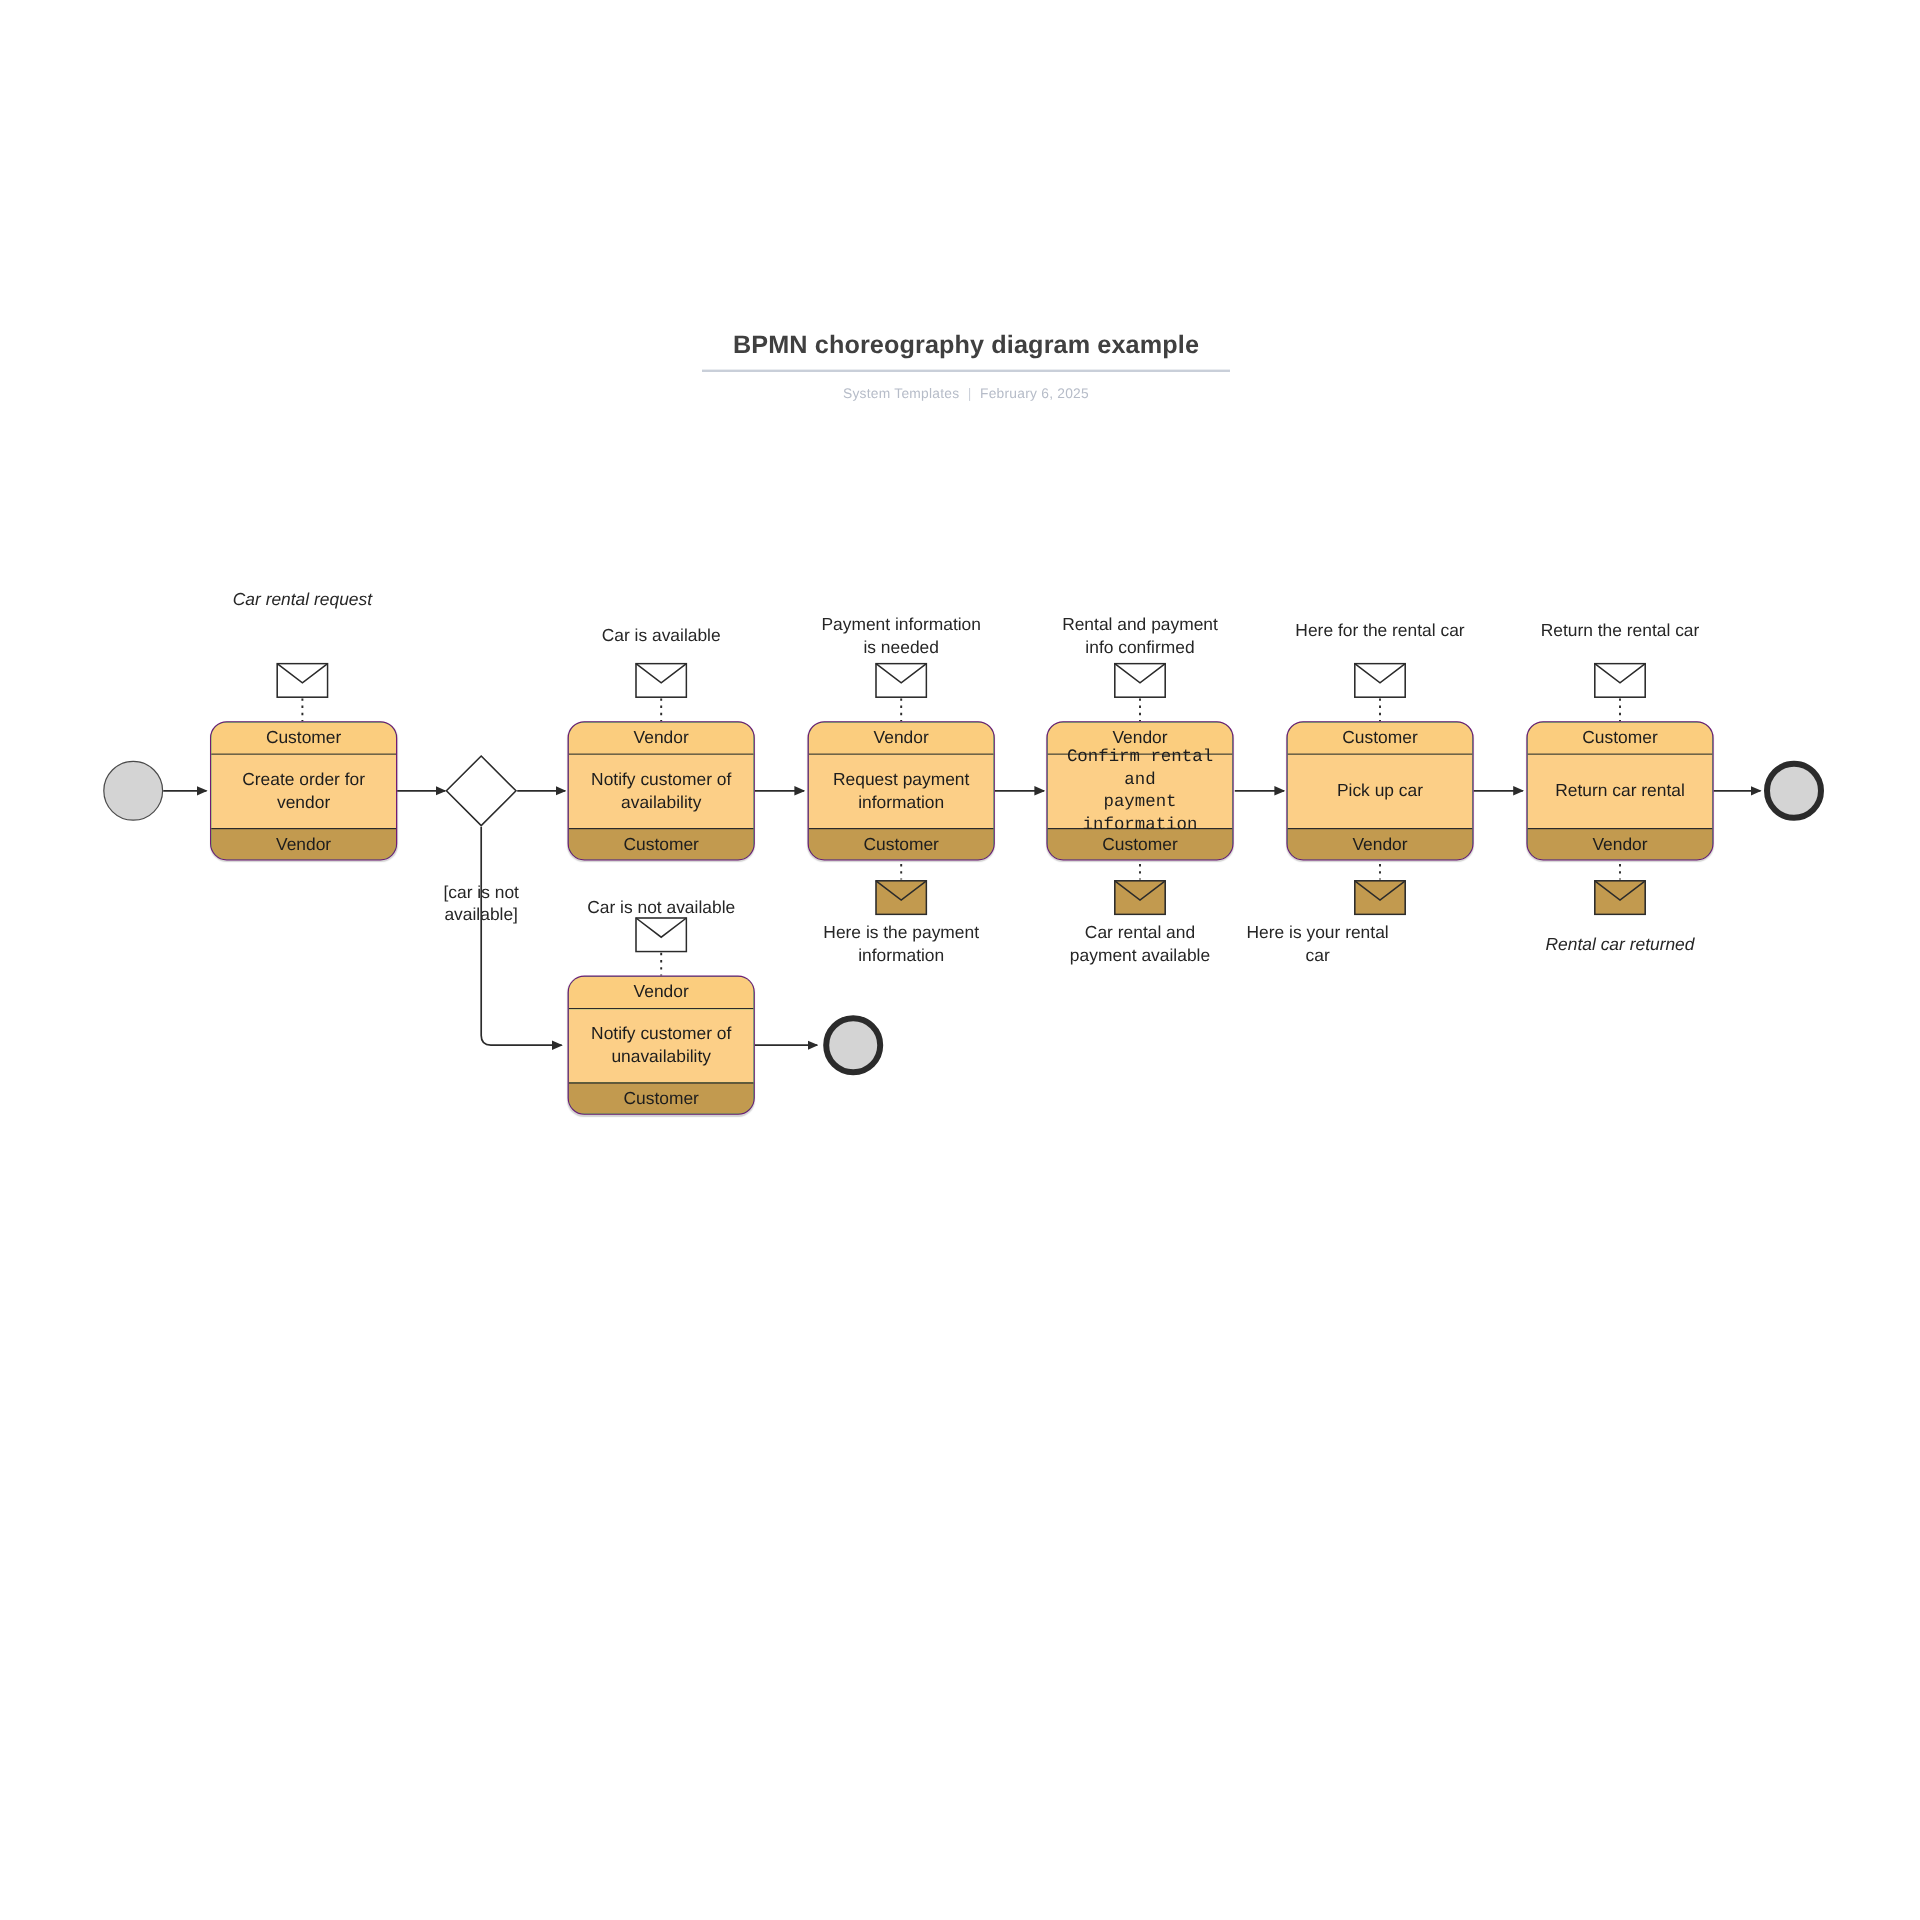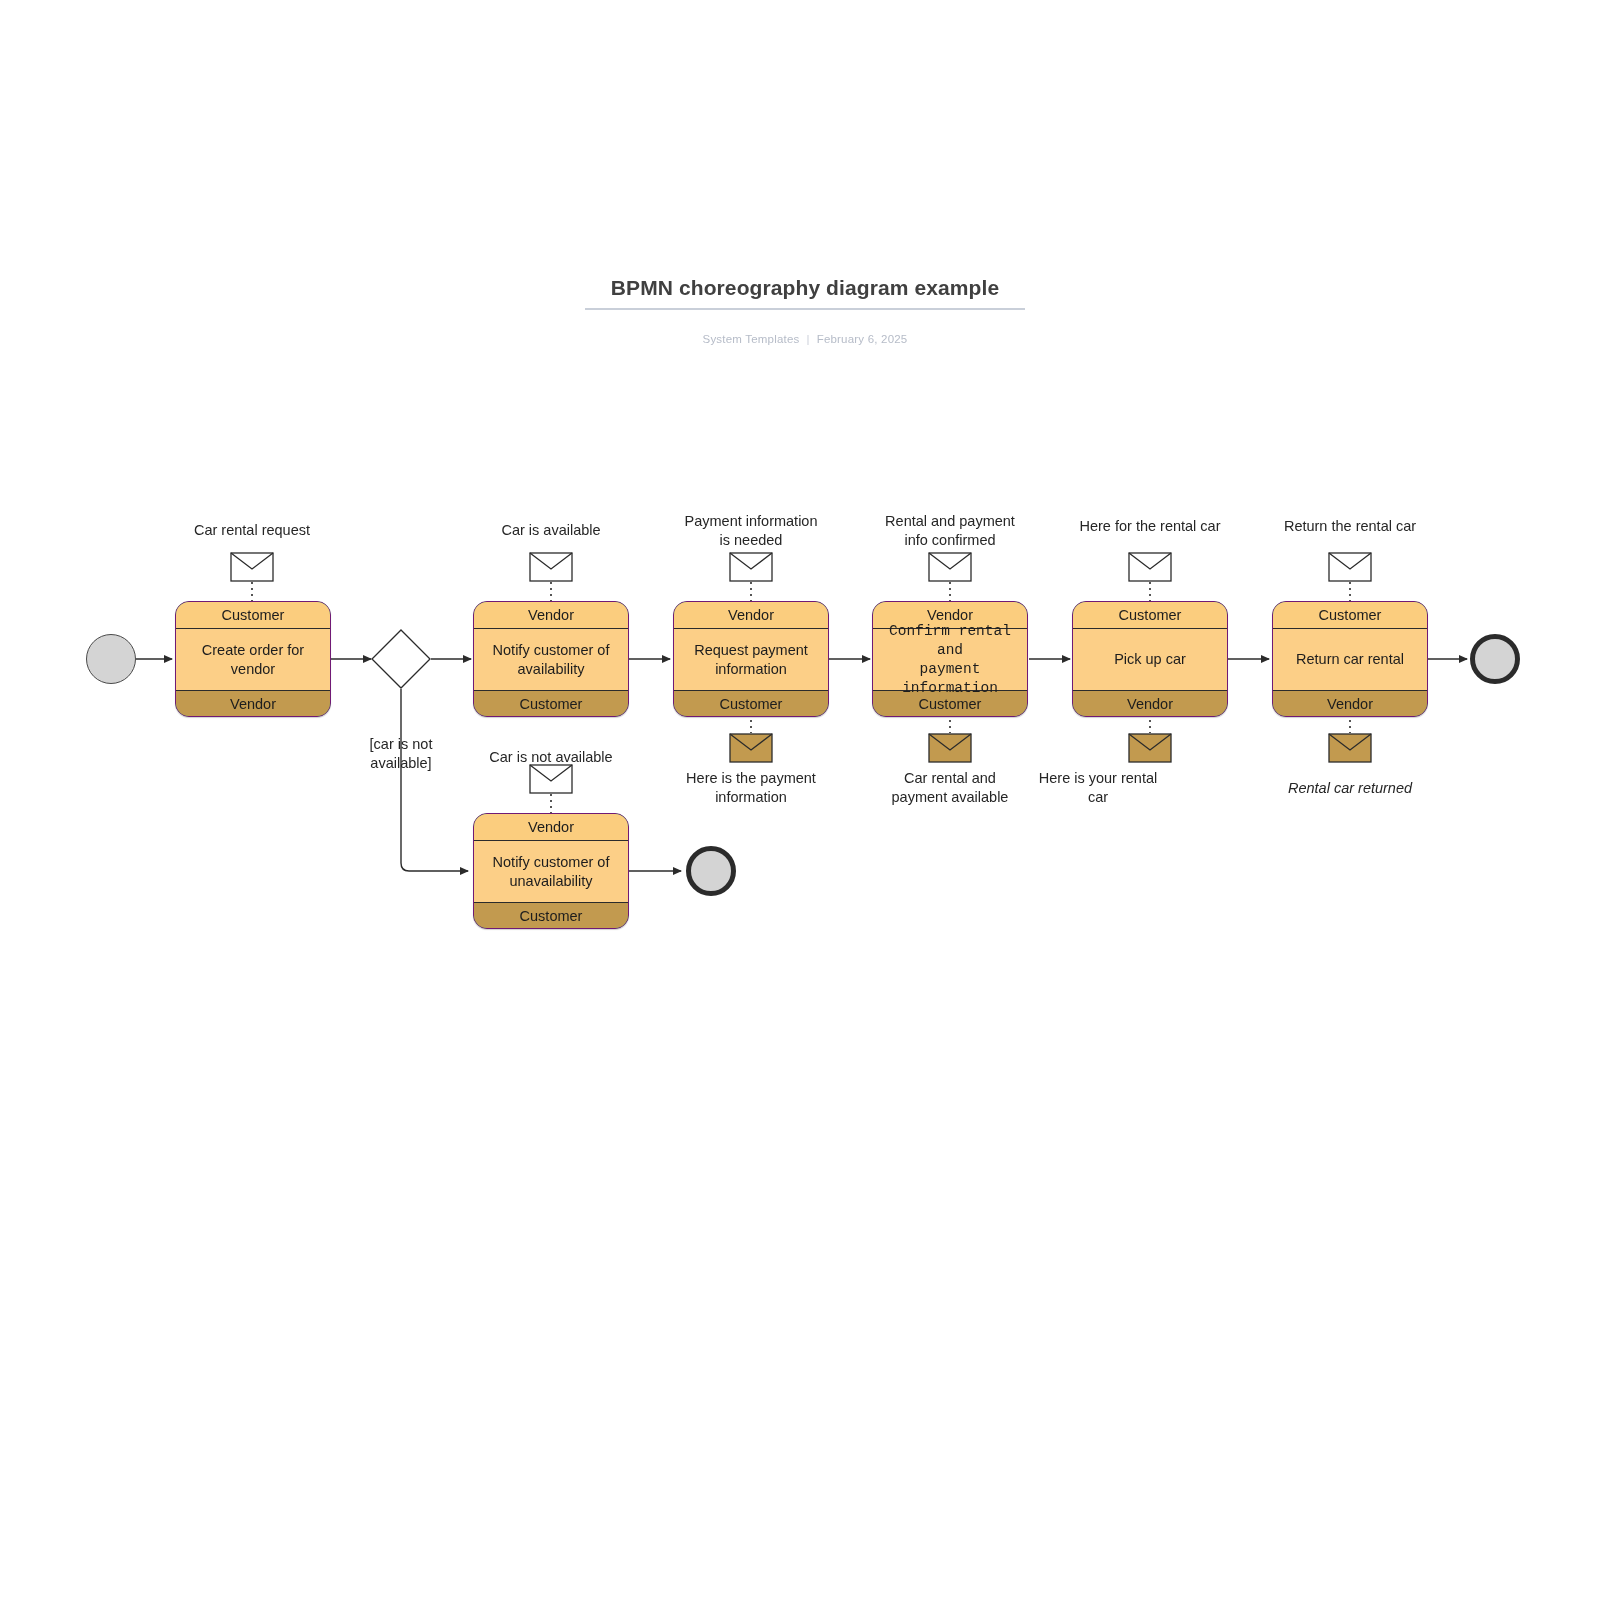--- a/index.html
+++ b/index.html
@@ -26,21 +26,21 @@
   #title {
     font-size: 21px;
     font-weight: bold;
     color: #404040;
     letter-spacing: 0.1px;
     line-height: 26px;
     padding-bottom: 7px;
     border-bottom: 2px solid #c9cfd9;
   }
   #subtitle {
-    margin-top: 23px;
+    margin-top: 13px;
     font-size: 11.5px;
     color: #b6bcc8;
     letter-spacing: 0.2px;
   }
   #subtitle .sep {
     display: inline-block;
     margin: 0 7px;
     color: #ccd1da;
   }
 
@@ -194,21 +194,21 @@
   <div class="event end" style="left:686px; top:846px; width:50px; height:50px;"></div>
 
   <svg class="gateway" style="left:371px; top:629px; width:60px; height:60px;" viewBox="0 0 60 60" xmlns="http://www.w3.org/2000/svg">
     <polygon points="30,1 59,30 30,59 1,30" fill="#ffffff" stroke="#2b2b2b" stroke-width="1.3"></polygon>
   </svg>
   <div class="label cond" style="left:341px; top:735px; width:120px;">
     <div>[car is not</div>
     <div>available]</div>
   </div>
 
-  <div class="label" style="left:152px; top:521px; width:200px;">
+  <div class="label" style="left:152px; top:491px; width:200px;font-style:italic;">
     <div>Car rental request</div>
   </div>
   <svg class="envelope" style="left:230px; top:552px; width:44px; height:30px;" viewBox="0 0 44 30" xmlns="http://www.w3.org/2000/svg">
     <rect x="1" y="1" width="42" height="28" fill="#ffffff" stroke="#2b2b2b" stroke-width="1.3"></rect>
     <path d="M1,1 L22,17 L43,1" fill="none" stroke="#2b2b2b" stroke-width="1.3"></path>
   </svg>
   <div class="task" style="left:175px; top:601px; width:156px; height:116px;">
     <div class="band initiating">Customer</div>
     <div class="task-body" style="height:61px;">
       <div>

